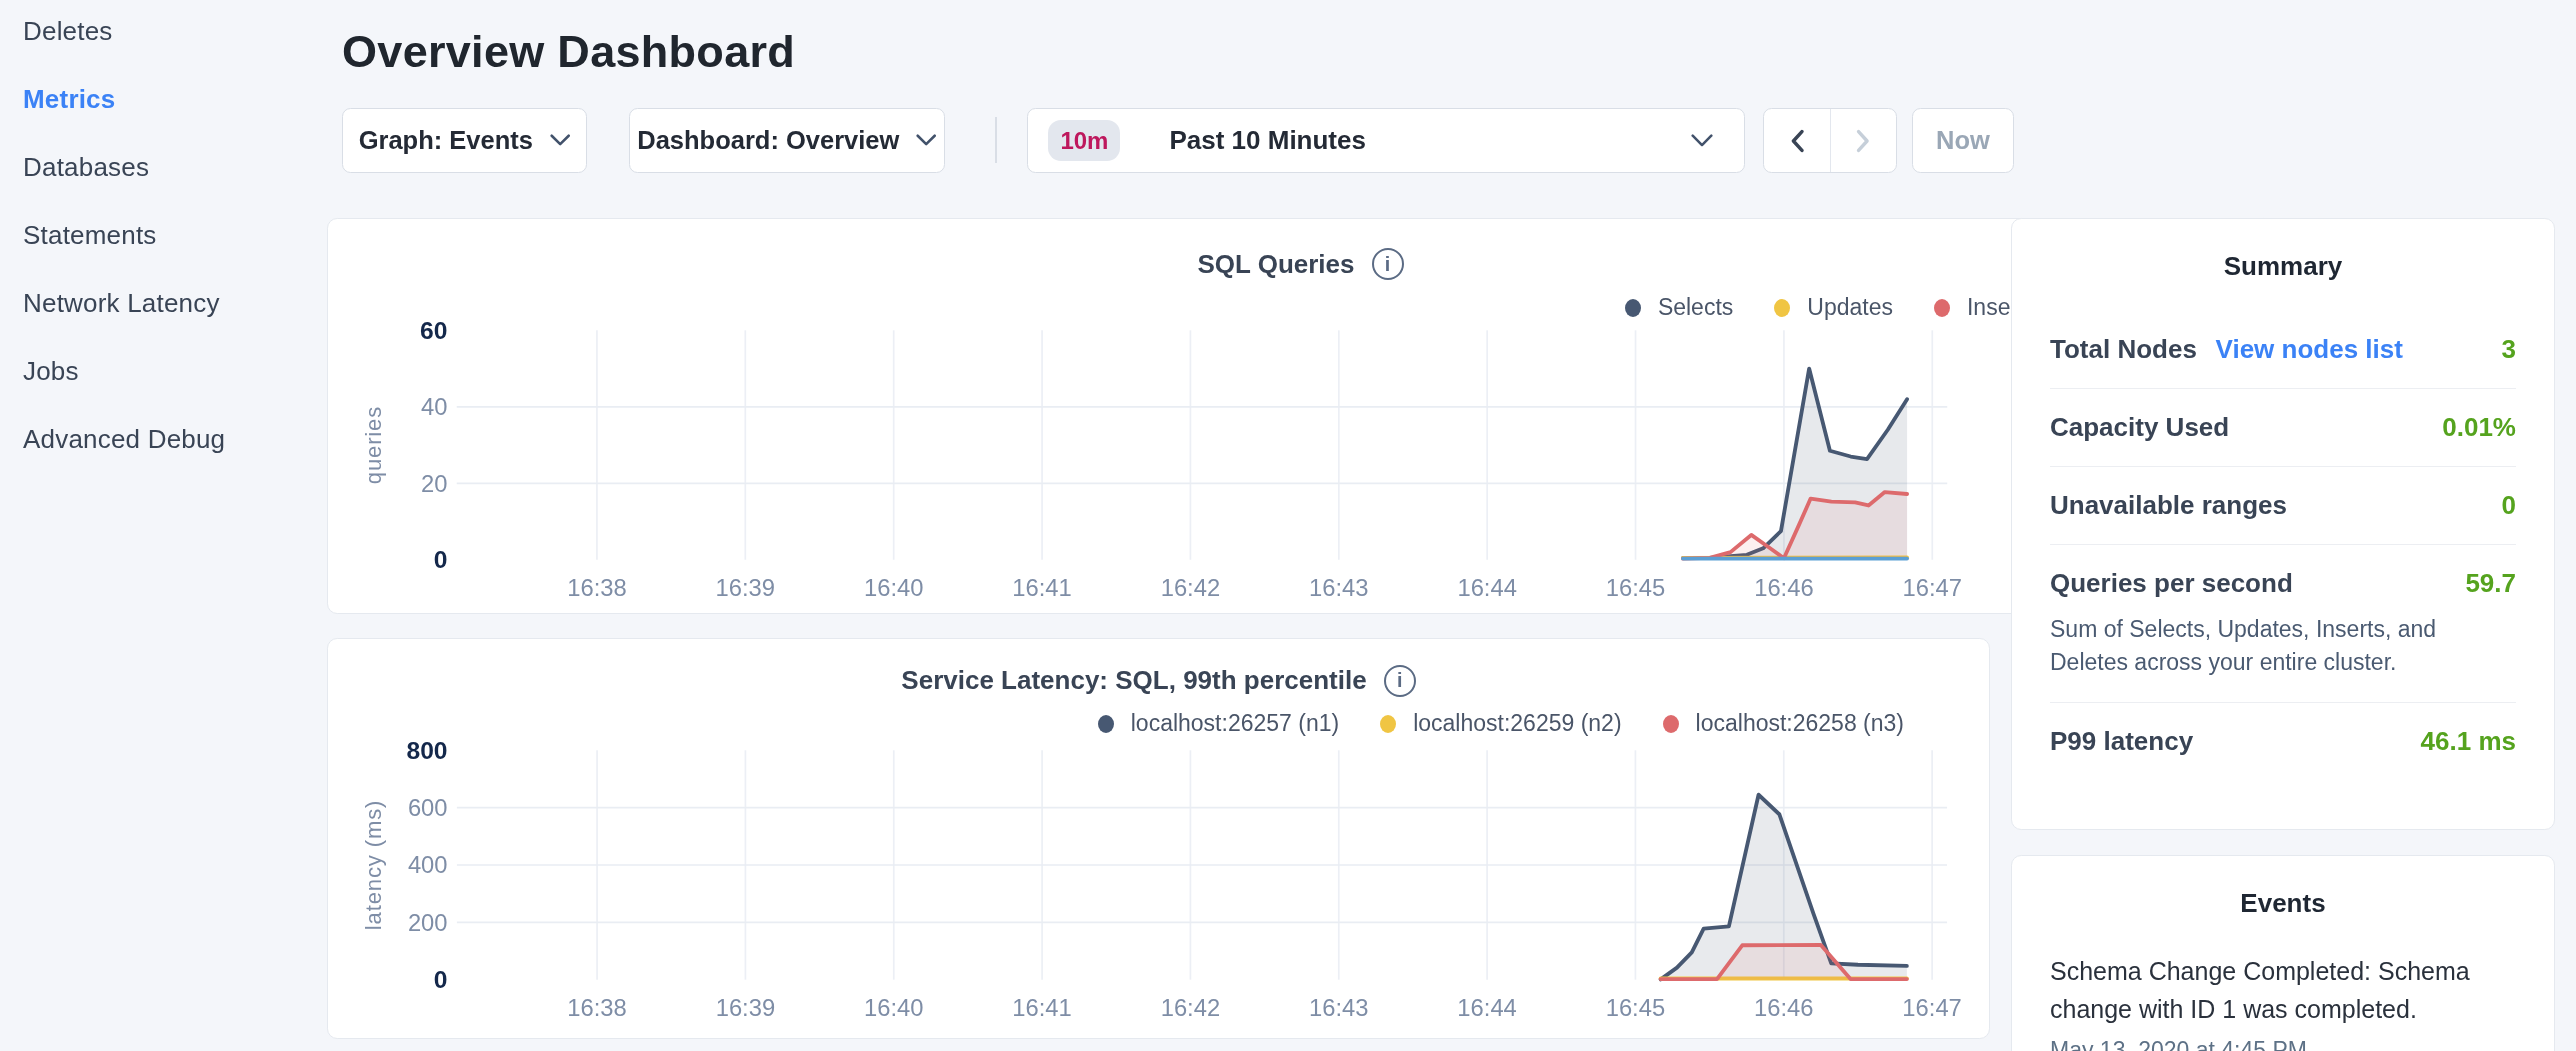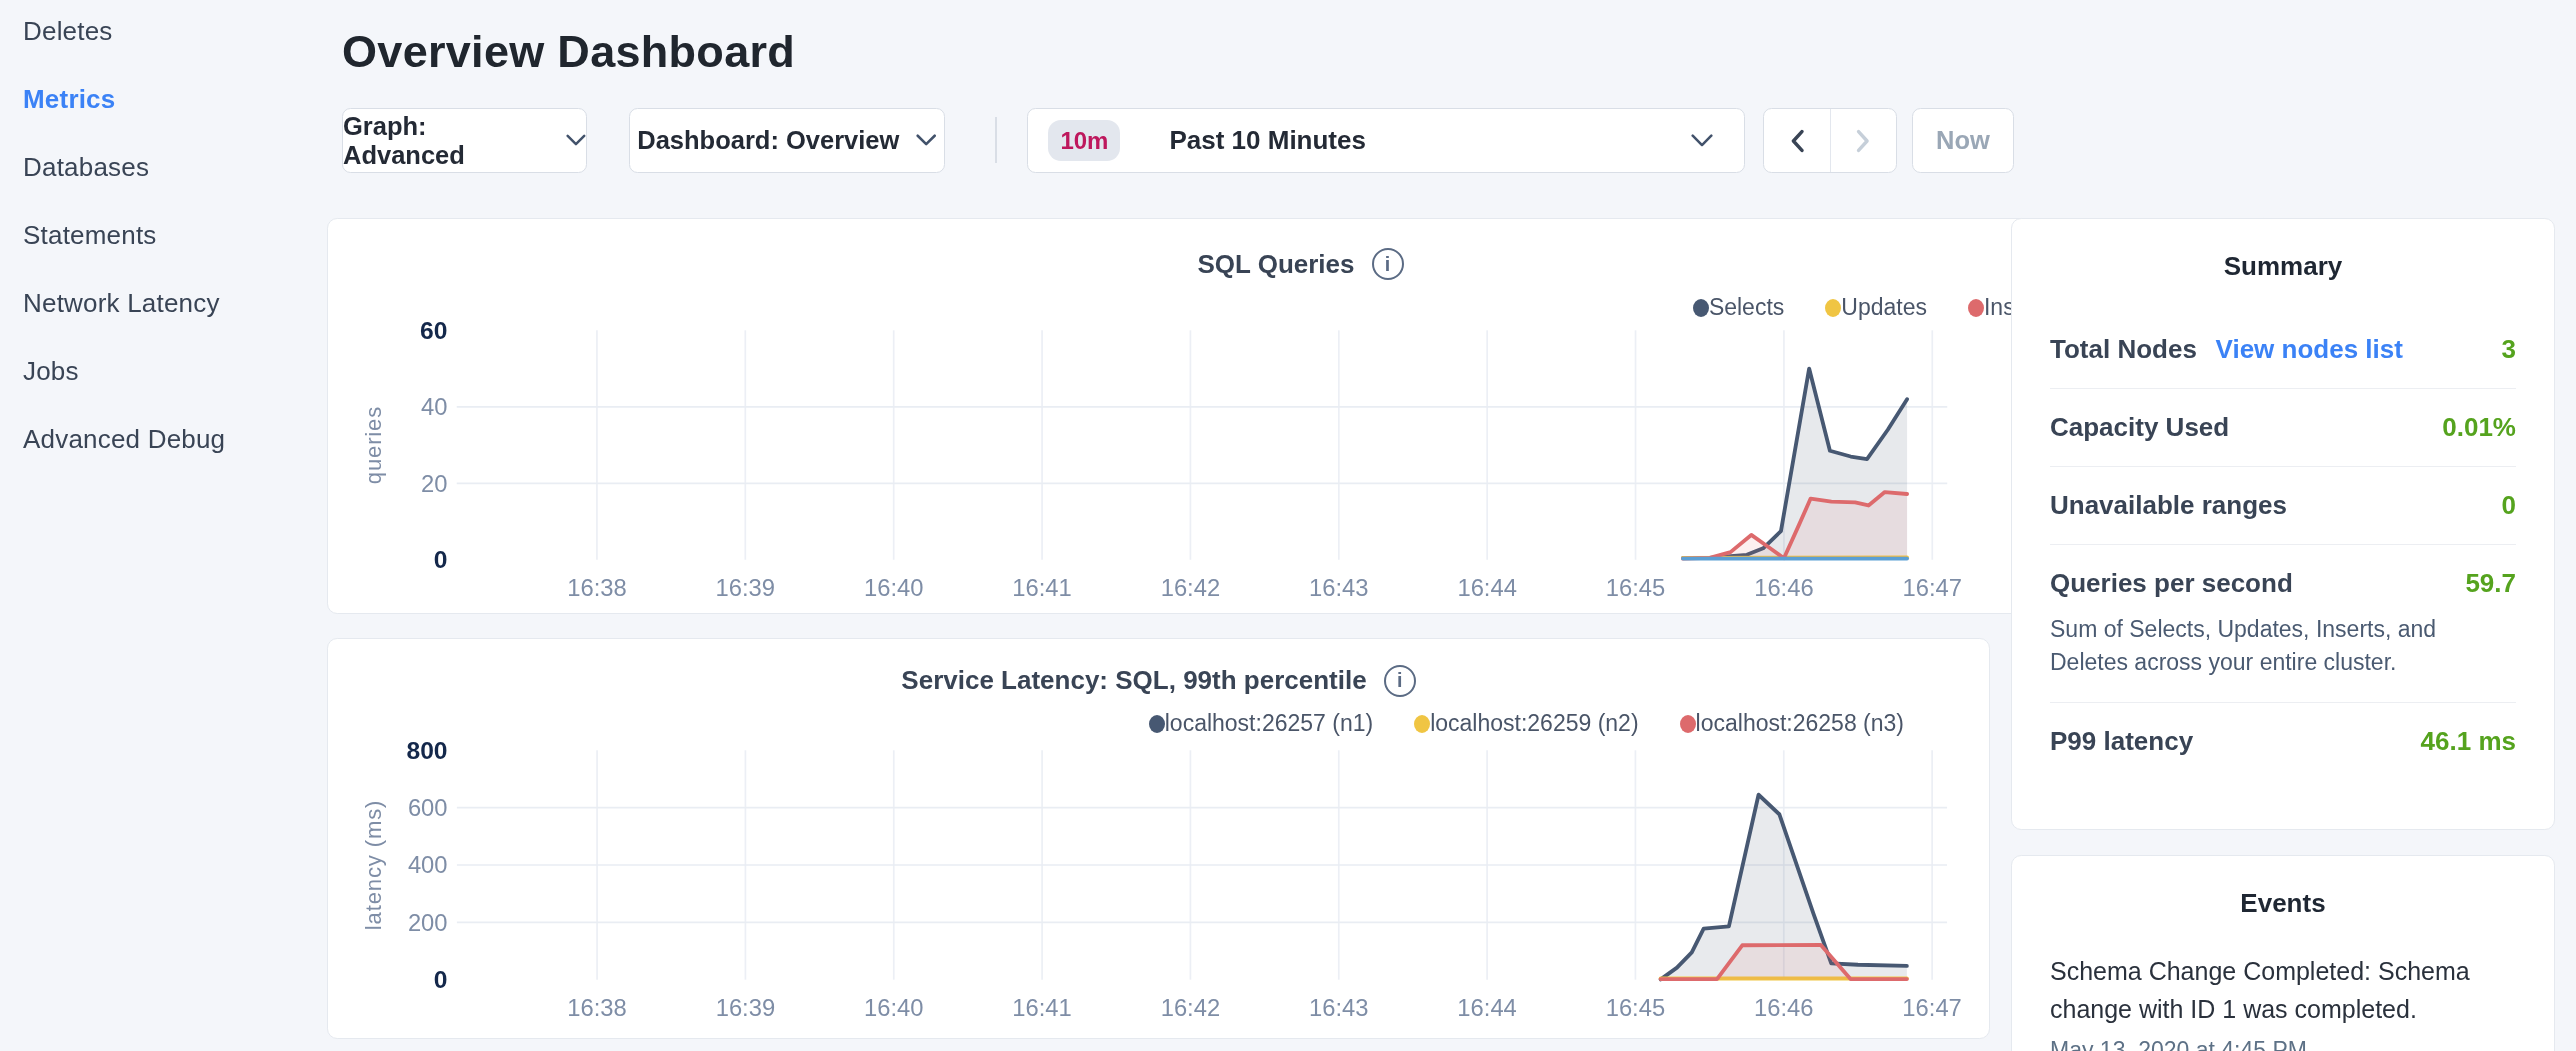--- a/index.html
+++ b/index.html
@@ -35,21 +35,21 @@
   .card-chart-1 { left:327px; top:218px; width:1947px; height:396px; }
   .card-chart-2 { left:327px; top:638px; width:1663px; height:401px; }
   .card-summary { left:2011px; top:218px; width:544px; height:612px; }
   .card-events  { left:2011px; top:855px; width:544px; height:238px; }
   
   .chart-title-row { position:absolute; top:29px; left:0; width:100%; display:flex; align-items:center; justify-content:center; gap:17px; }
   .chart-title { font-size:26px; font-weight:700; color:#394455; }
   .info-icon { width:32px; height:32px; border:2.6px solid #5b6b84; border-radius:50%; color:#5b6b84; font-size:19.6px; font-weight:700;
                display:inline-flex; align-items:center; justify-content:center; cursor:pointer; }
   .legend { position:absolute; top:75px; right:85px; display:flex; align-items:center; gap:41px; }
-  .legend-item { display:inline-flex; align-items:center; gap:0; font-size:23px; color:#4a5568; }
+  .legend-item { display:inline-flex; align-items:center; gap:17px; font-size:23px; color:#4a5568; }
   .legend-dot { width:16px; height:18px; border-radius:50%; display:inline-block; }
   svg.plot { position:absolute; left:0; top:0; cursor:crosshair; }
   svg.plot text { font-family:"Liberation Sans", sans-serif; }
   svg.plot .xtick { font-size:28px; fill:#7e8da6; }
   svg.plot .ytick { font-size:28px; fill:#7e8da6; }
   svg.plot .ytick.strong { font-size:29px; fill:#14284b; font-weight:700; }
   svg.plot .axis-unit { font-size:26px; fill:#7e8da6; letter-spacing:1px; }
   
   .panel-title { text-align:center; font-size:26px; font-weight:700; color:#1f2733; padding-top:32px; }
   .summary-rows { margin:29px 38px 0 38px; }
@@ -75,21 +75,21 @@
     <div class="side-item">Databases</div>
     <div class="side-item">Statements</div>
     <div class="side-item">Network Latency</div>
     <div class="side-item">Jobs</div>
     <div class="side-item">Advanced Debug</div>
   </nav>
 
 <h1 class="page-title">Overview Dashboard</h1>
 
 <div class="btnbox dd-graph">
-  <span>Graph: Advanced</span>
+  <span>Graph: Events</span>
   <svg width="20.4" height="12.8" viewBox="0 0 24 15">
       <polyline points="2,2 12,12 22,2" fill="none" stroke="#42526b" stroke-width="3" stroke-linecap="round" stroke-linejoin="round"></polyline>
     </svg>
 </div>
 <div class="btnbox dd-dashboard">
   <span>Dashboard: Overview</span>
   <svg width="20.4" height="12.8" viewBox="0 0 24 15">
       <polyline points="2,2 12,12 22,2" fill="none" stroke="#42526b" stroke-width="3" stroke-linecap="round" stroke-linejoin="round"></polyline>
     </svg>
 </div>

